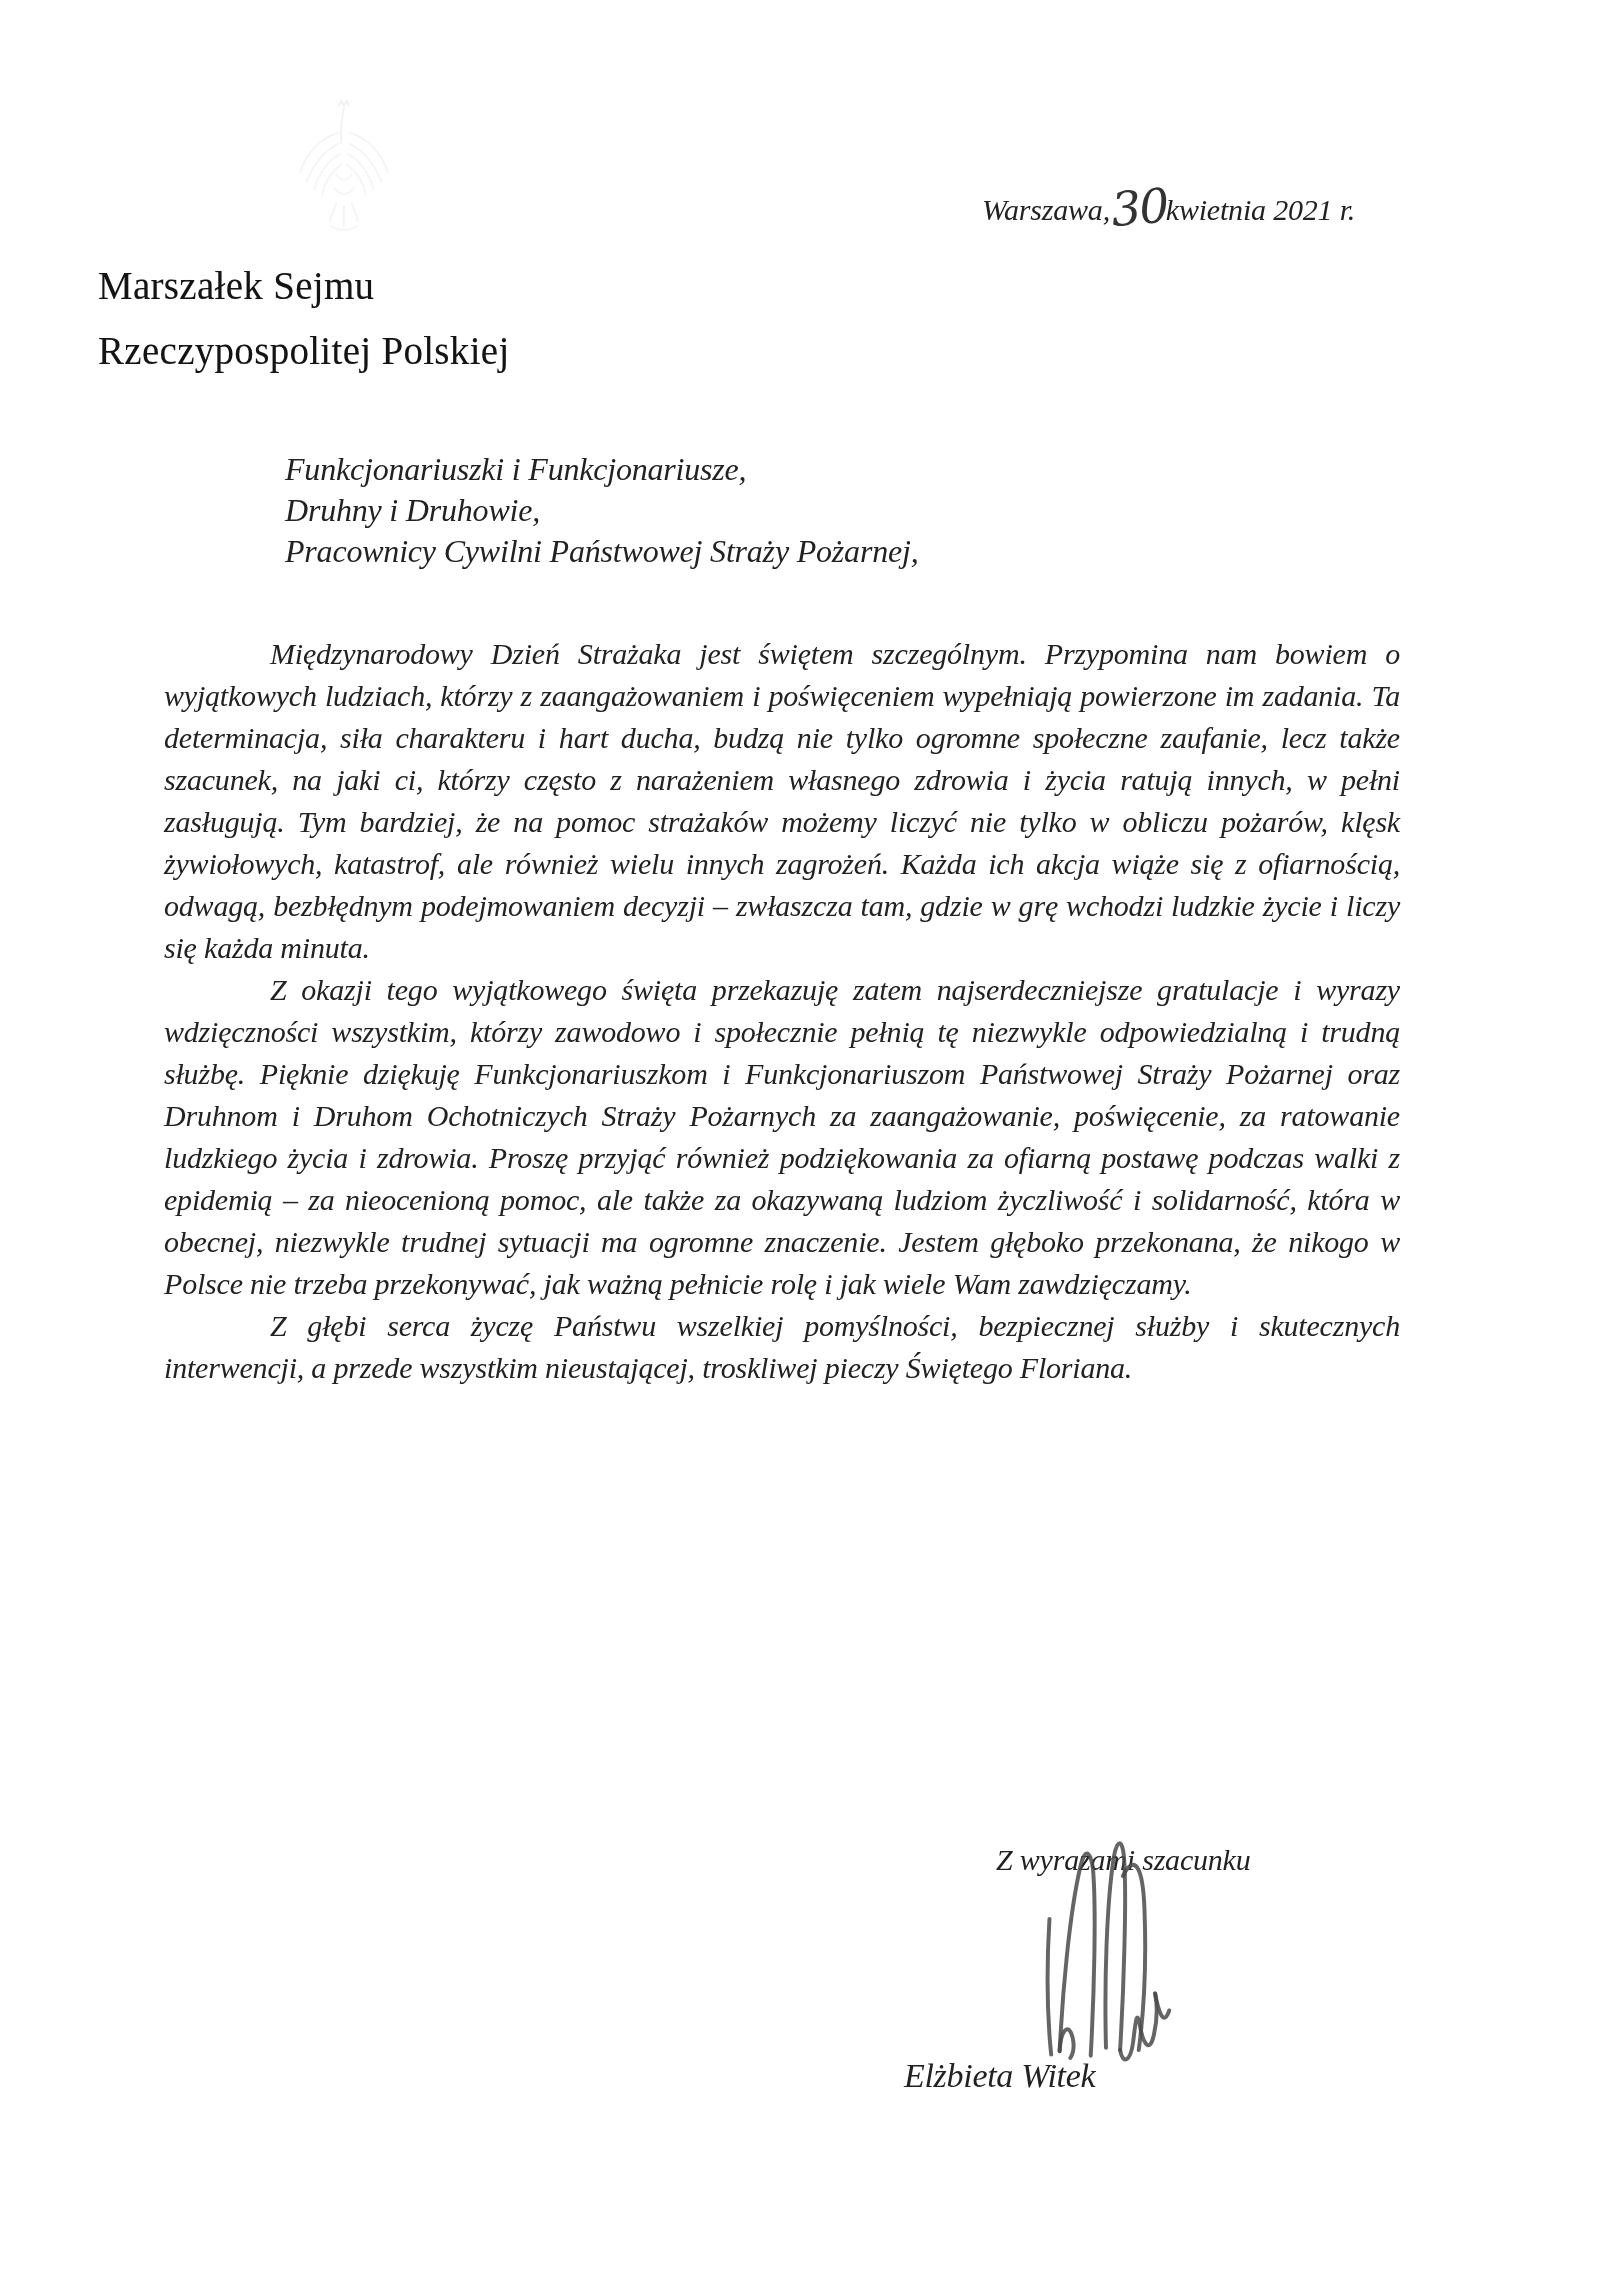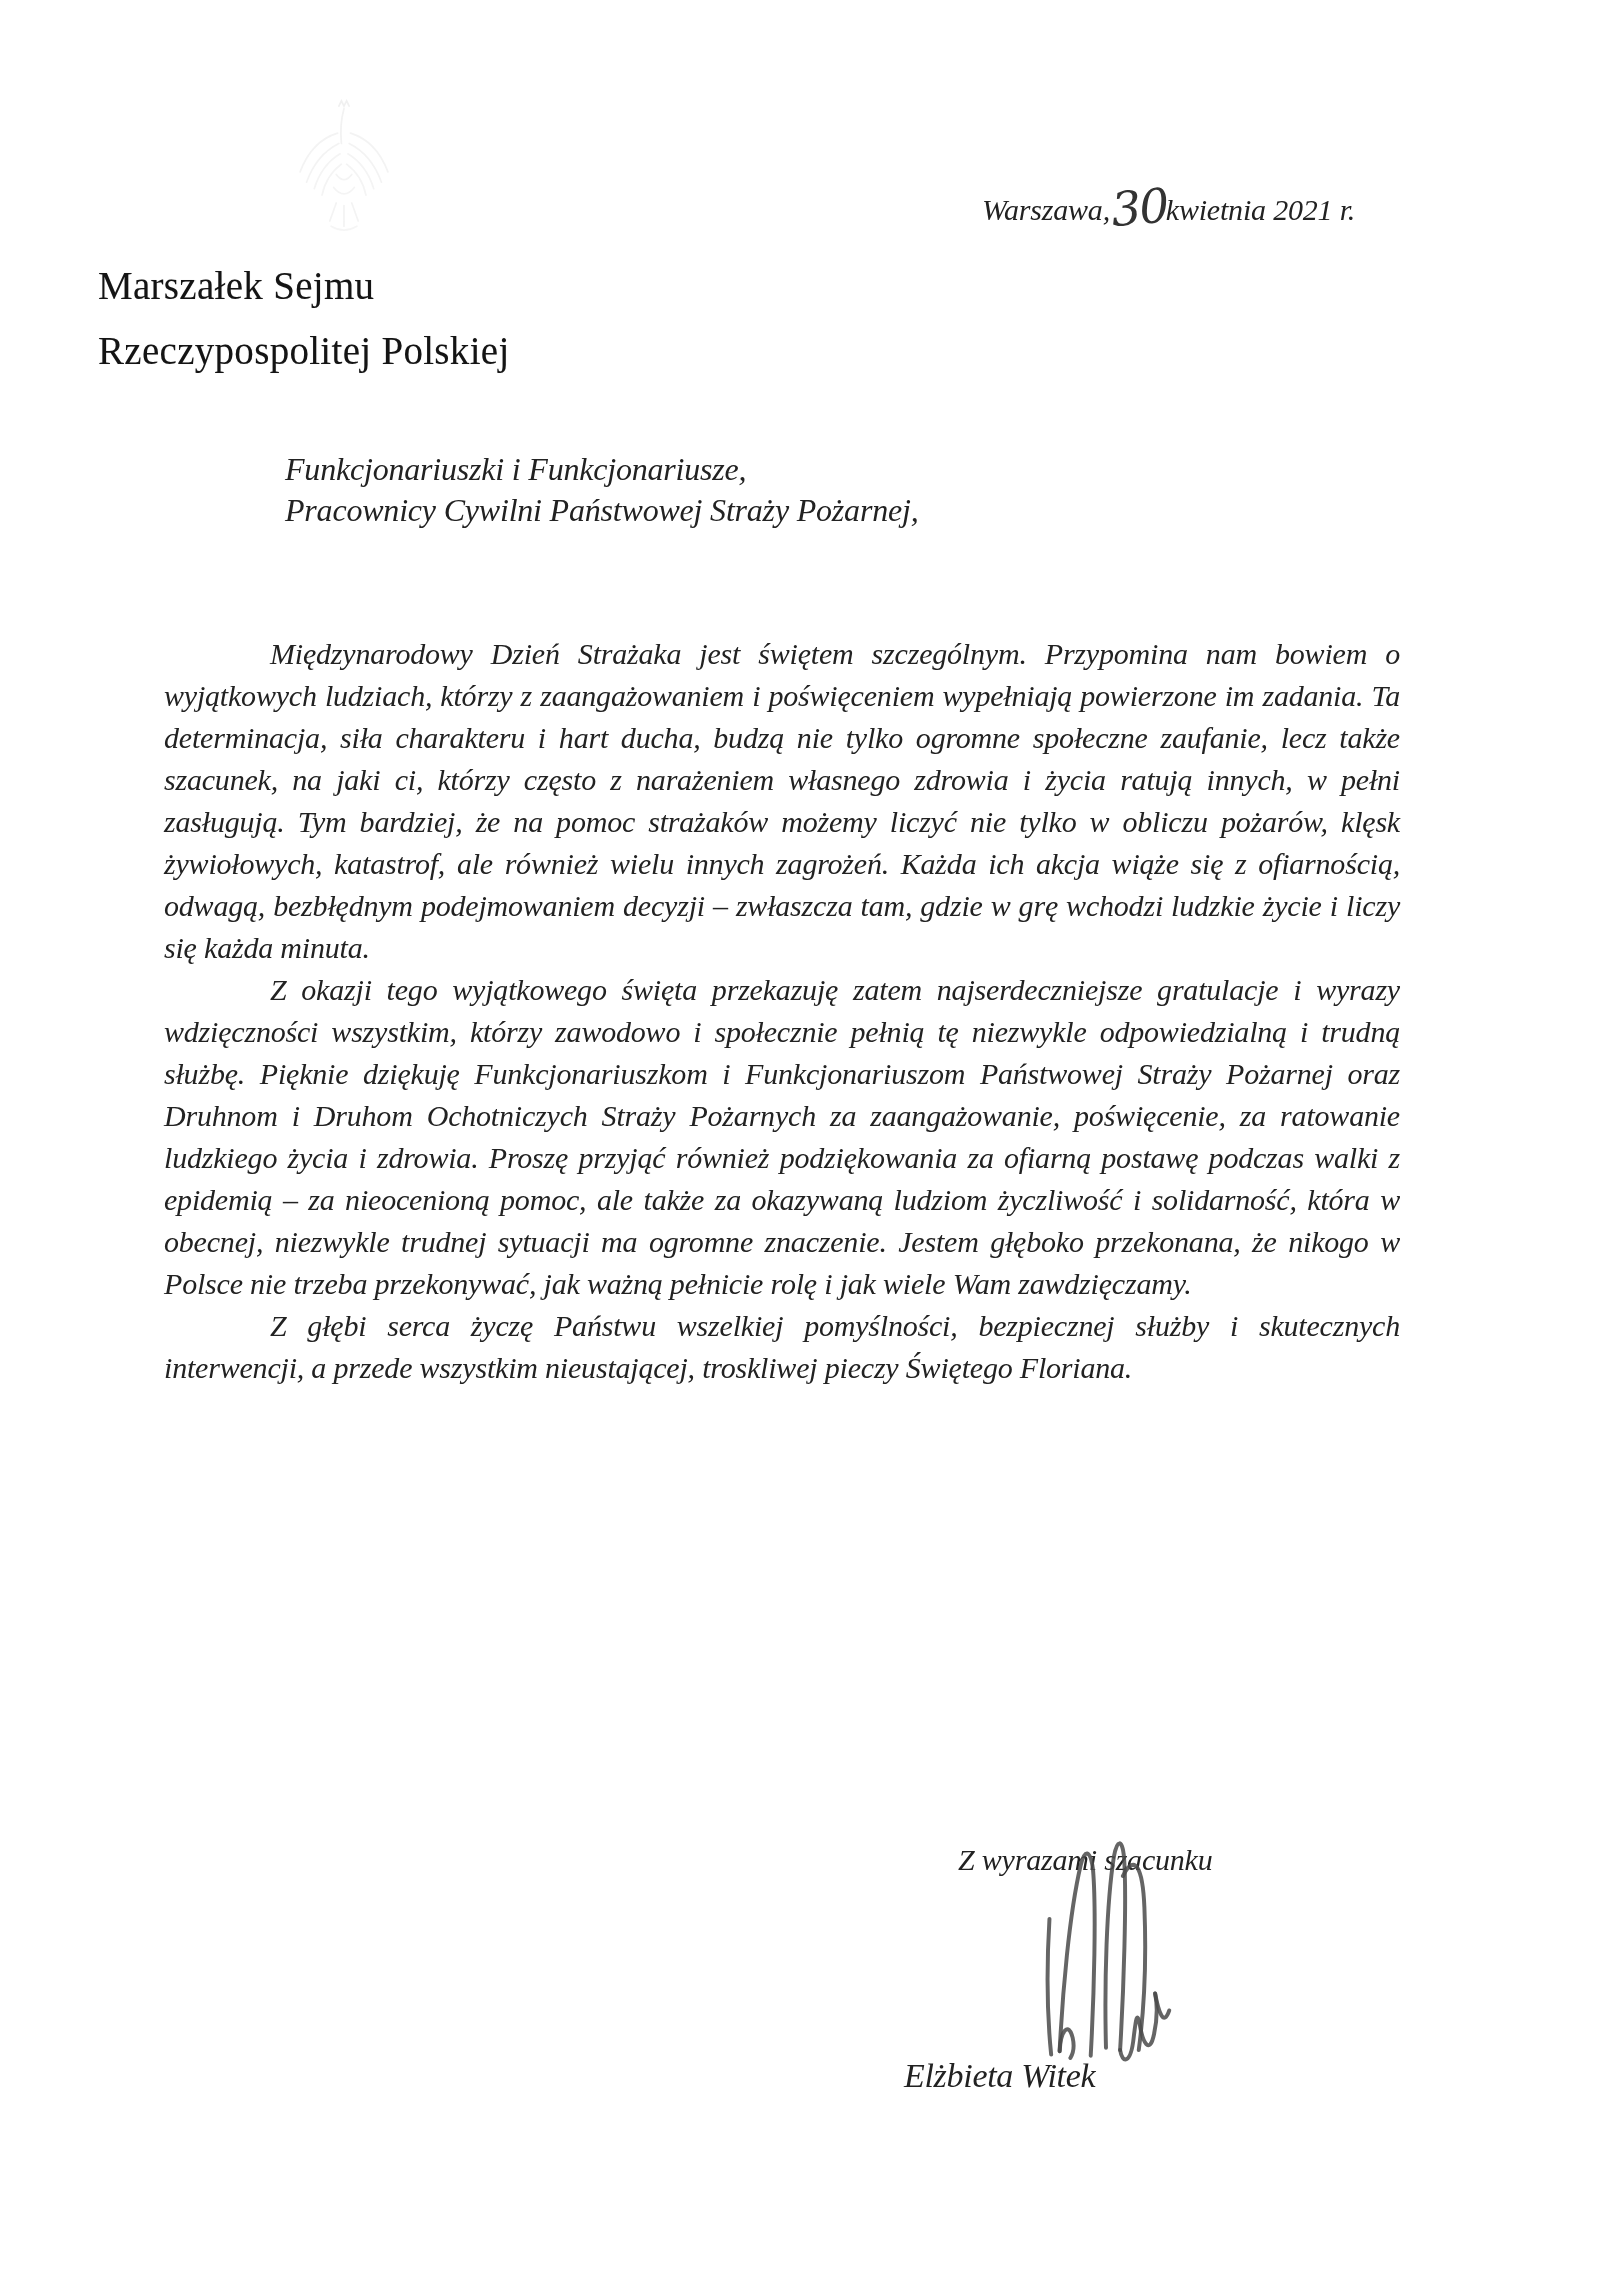--- a/index.html
+++ b/index.html
@@ -78,21 +78,21 @@
     text-align:justify;
     color:#222;
   }
   .body-text p{
     margin:0;
     text-indent:106px;
   }
   
   .valediction{
     position:absolute;
-    left:958px; top:1843px;
+    left:996px; top:1843px;
     width:300px;
     font-style:italic;
     font-size:30px;
     letter-spacing:-0.2px;
     white-space:nowrap;
     color:#222;
   }
   .signature{
     position:absolute;
     left:1015px; top:1824px;
@@ -135,20 +135,21 @@
     <span>Warszawa,</span><span class="handwritten-day">30</span><span>kwietnia 2021 r.</span>
   </div>
 
   <div class="sender">
     <div>Marszałek Sejmu</div>
     <div>Rzeczypospolitej Polskiej</div>
   </div>
 
   <div class="salutation">
     <div>Funkcjonariuszki i Funkcjonariusze,</div>
+    <div>Druhny i Druhowie,</div>
     <div>Pracownicy Cywilni Państwowej Straży Pożarnej,</div>
   </div>
 
   <div class="body-text">
     <p>Międzynarodowy Dzień Strażaka jest świętem szczególnym. Przypomina nam bowiem o wyjątkowych ludziach, którzy z zaangażowaniem i poświęceniem wypełniają powierzone im zadania. Ta determinacja, siła charakteru i hart ducha, budzą nie tylko ogromne społeczne zaufanie, lecz także szacunek, na jaki ci, którzy często z narażeniem własnego zdrowia i życia ratują innych, w pełni zasługują. Tym bardziej, że na pomoc strażaków możemy liczyć nie tylko w obliczu pożarów, klęsk żywiołowych, katastrof, ale również wielu innych zagrożeń. Każda ich akcja wiąże się z ofiarnością, odwagą, bezbłędnym podejmowaniem decyzji – zwłaszcza tam, gdzie w grę wchodzi ludzkie życie i liczy się każda minuta.</p>
     <p>Z okazji tego wyjątkowego święta przekazuję zatem najserdeczniejsze gratulacje i wyrazy wdzięczności wszystkim, którzy zawodowo i społecznie pełnią tę niezwykle odpowiedzialną i trudną służbę. Pięknie dziękuję Funkcjonariuszkom i Funkcjonariuszom Państwowej Straży Pożarnej oraz Druhnom i Druhom Ochotniczych Straży Pożarnych za zaangażowanie, poświęcenie, za ratowanie ludzkiego życia i zdrowia. Proszę przyjąć również podziękowania za ofiarną postawę podczas walki z epidemią – za nieocenioną pomoc, ale także za okazywaną ludziom życzliwość i solidarność, która w obecnej, niezwykle trudnej sytuacji ma ogromne znaczenie. Jestem głęboko przekonana, że nikogo w Polsce nie trzeba przekonywać, jak ważną pełnicie rolę i jak wiele Wam zawdzięczamy.</p>
     <p>Z głębi serca życzę Państwu wszelkiej pomyślności, bezpiecznej służby i skutecznych interwencji, a przede wszystkim nieustającej, troskliwej pieczy Świętego Floriana.</p>
   </div>
 
   <div class="valediction">Z wyrazami szacunku</div>

